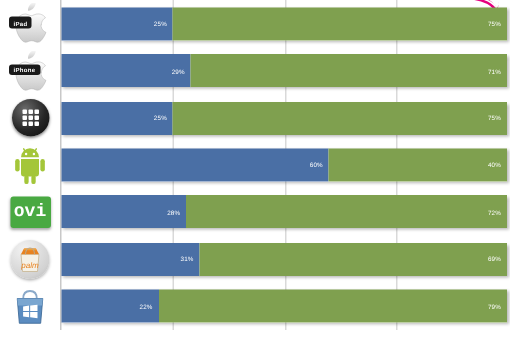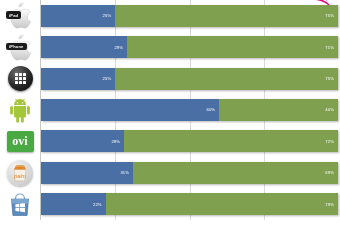--- a/index.html
+++ b/index.html
@@ -77,21 +77,21 @@
     grid-template-rows:repeat(3,1fr);gap:1px;
   }
   .bb-dots i{background:#fff;border-radius:.6px;display:block;}
   .ovi-box{
     width:27px;height:21px;background:#49a942;border-radius:2px;
     display:flex;align-items:center;justify-content:center;
     box-shadow:0 1px 2px rgba(0,0,0,.35);
   }
   .ovi-box span{
     color:#fff;font-size:12px;font-weight:bold;
-    font-family:Liberation Serif, serif;line-height:1;
+    font-family:Liberation Mono, monospace;line-height:1;
   }
   .palm-wrap{
     width:26px;height:26px;border-radius:50%;
     background:radial-gradient(circle at 35% 25%,#f2f2f2 0%,#d2d2d2 70%,#b4b4b4 100%);
     display:flex;align-items:flex-end;justify-content:center;
     box-shadow:0 1px 2px rgba(0,0,0,.3);
   }
 </style>
 </head>
 <body>

